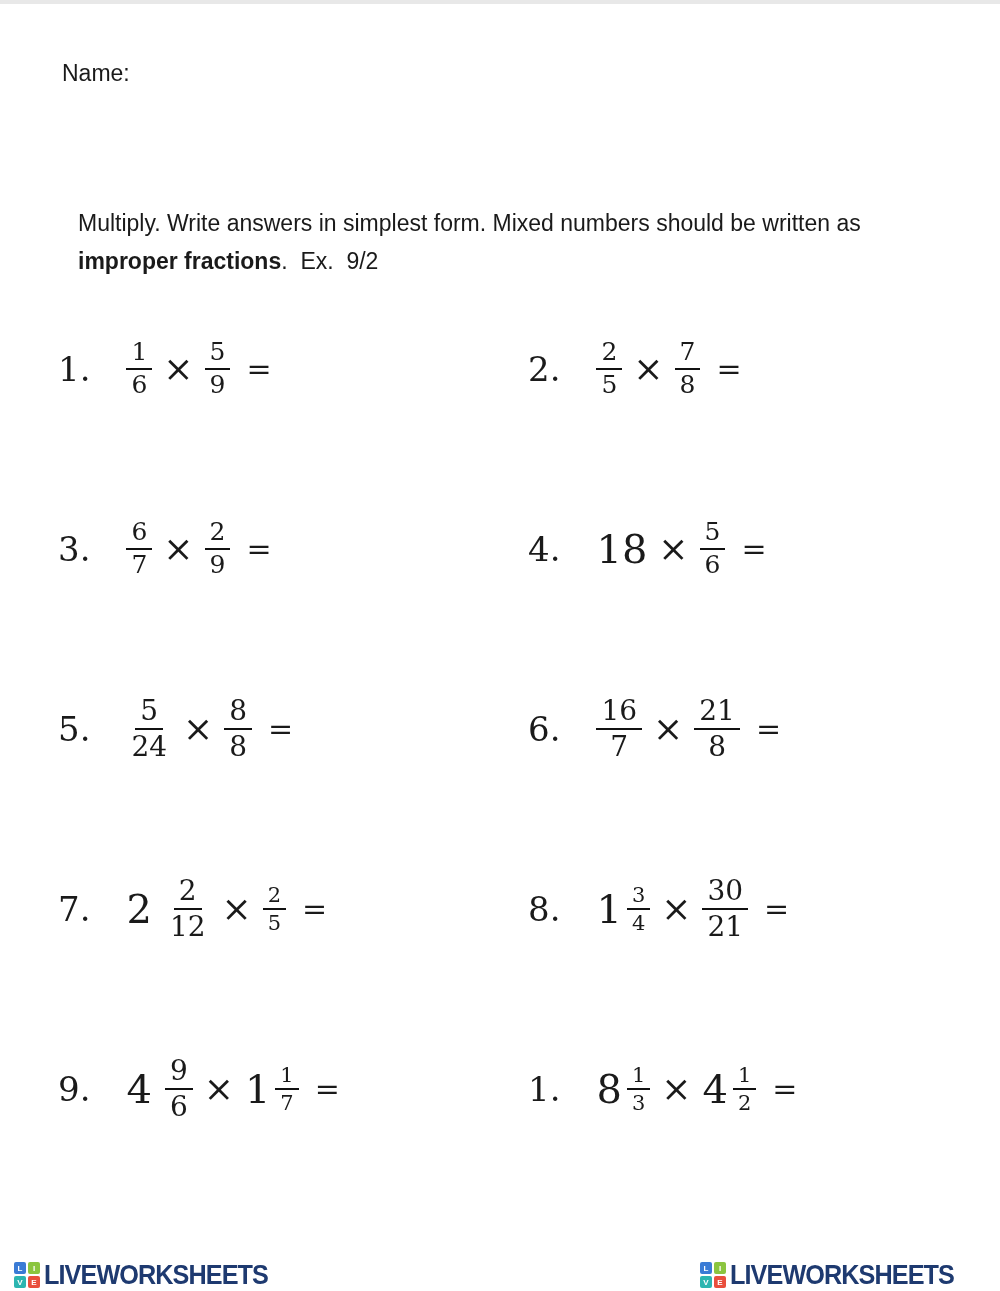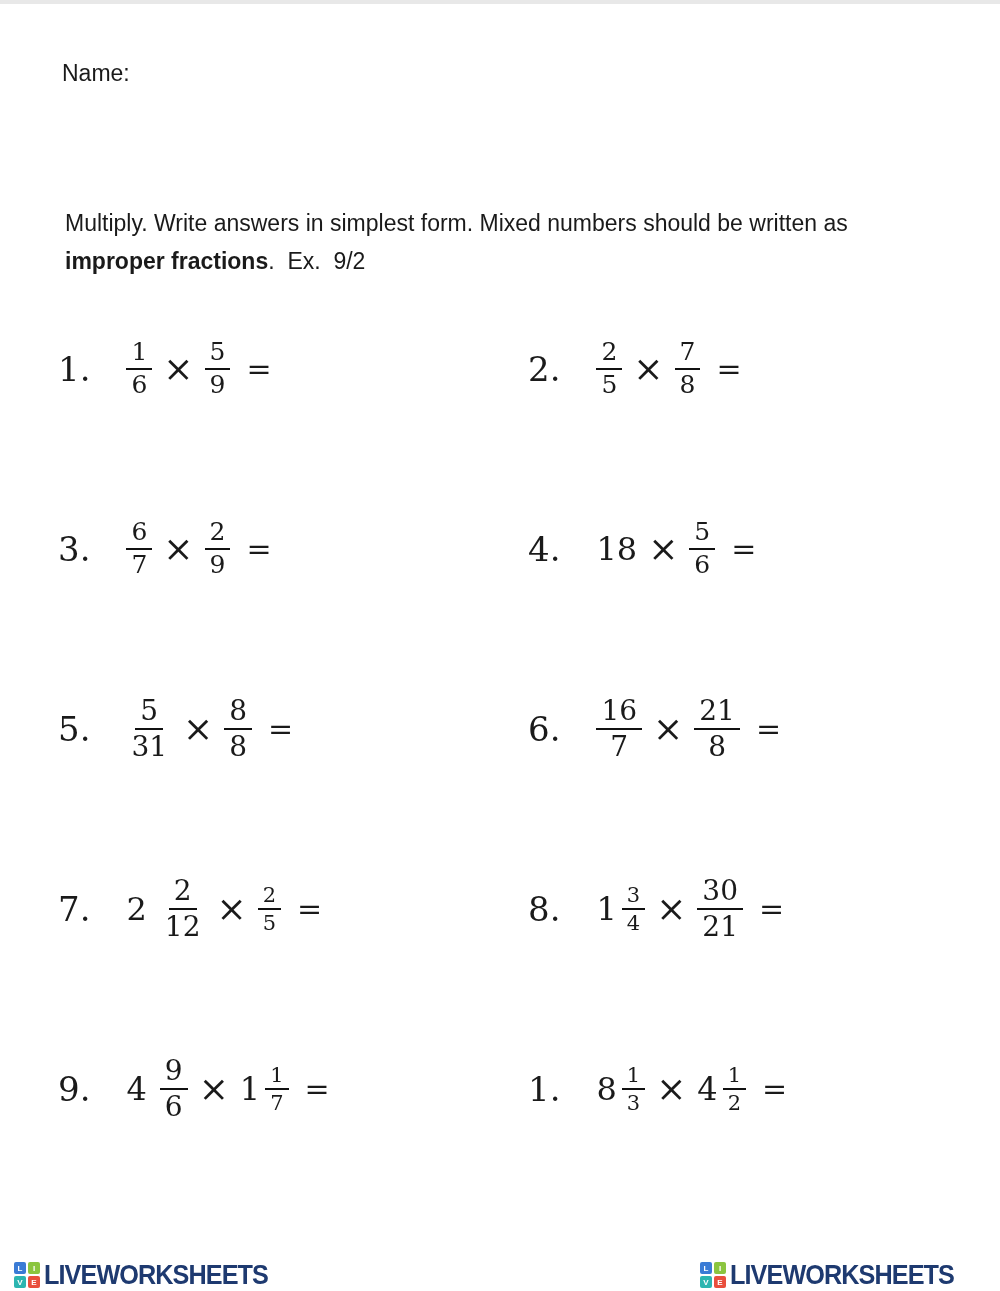--- a/index.html
+++ b/index.html
@@ -15,21 +15,21 @@
   
   .name-label{
     position:absolute;top:56px;left:62px;
     font-size:23px;line-height:1.2;
   }
   .ws-title{
     position:absolute;top:114px;left:62px;
     font-size:23px;line-height:1.2;
   }
   .instructions{
-    position:absolute;top:200px;left:65px;width:835px;
+    position:absolute;top:200px;left:78px;width:835px;
     font-size:23px;line-height:1.67;
     white-space:pre-wrap;
   }
   .instructions b{font-weight:bold;}
   
   .problems{
     position:absolute;top:275px;left:0;width:1000px;
     display:grid;
     grid-template-columns:500px 500px;
     grid-auto-rows:180px;
@@ -39,21 +39,21 @@
     font-family:"DejaVu Serif","Liberation Serif",serif;
   }
   .problem.col-left{padding-left:58px;}
   .problem.col-right{padding-left:28px;}
   .pnum{
     font-size:34px;
     margin-right:36px;
     flex:0 0 auto;
   }
   .expr{display:flex;align-items:center;}
-  .whole{font-size:32px;line-height:1;}
+  .whole{font-size:40px;line-height:1;}
   .whole.spaced{margin-right:13px;}
   .whole.tight{margin-right:5px;}
   .frac{
     display:inline-flex;flex-direction:column;align-items:center;
     line-height:1.15;
   }
   .frac .fnum{display:block;border-bottom:2px solid #111;padding:0 5px 1px 5px;text-align:center;}
   .frac .fden{display:block;padding:1px 5px 0 5px;text-align:center;}
   .frac.md{font-size:25px;}
   .frac.lg{font-size:28px;}
@@ -152,21 +152,21 @@
             <span class="fden">6</span>
           </span>
           <span class="equals">=</span>
         </span>
       </div>
       <div class="problem col-left">
         <span class="pnum">5.</span>
         <span class="expr">
           <span class="frac lg">
             <span class="fnum">5</span>
-            <span class="fden">31</span>
+            <span class="fden">24</span>
           </span>
           <span class="times">×</span>
           <span class="frac lg">
             <span class="fnum">8</span>
             <span class="fden">8</span>
           </span>
           <span class="equals">=</span>
         </span>
       </div>
       <div class="problem col-right">

